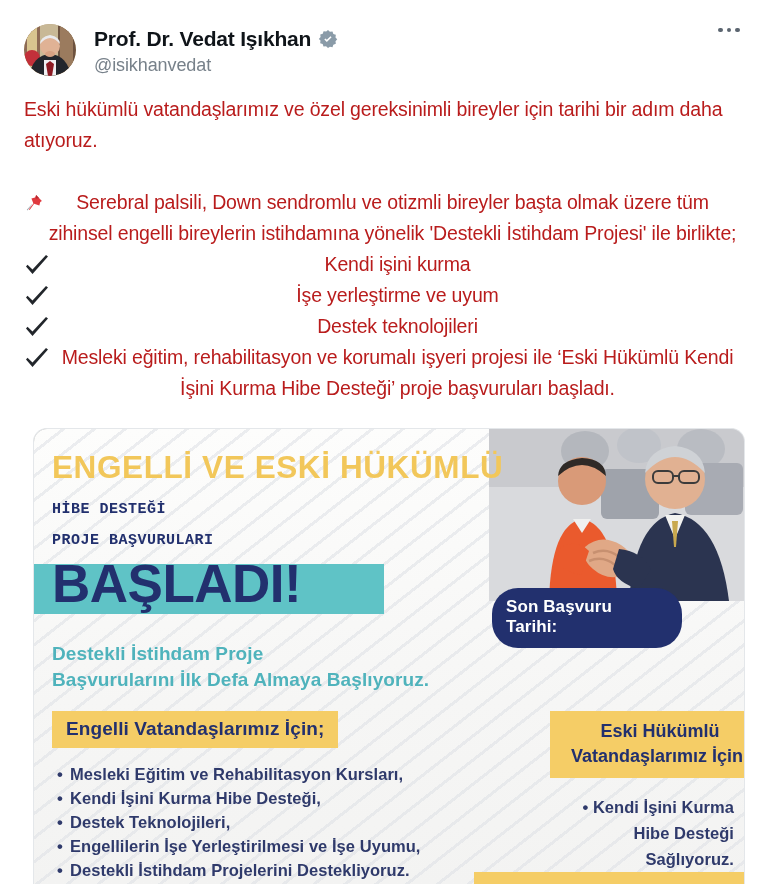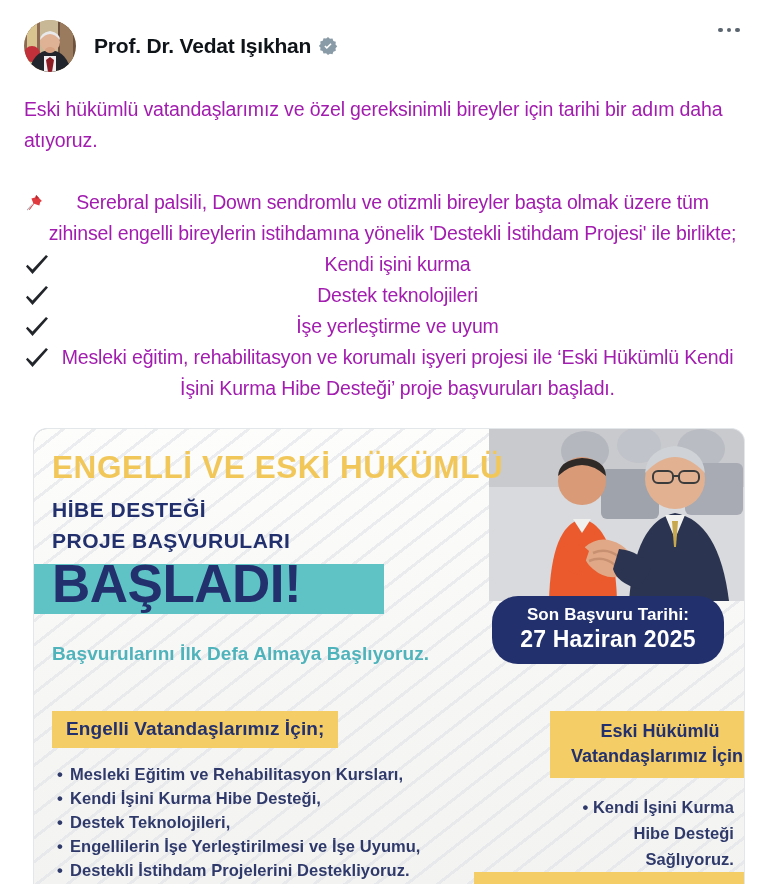--- a/index.html
+++ b/index.html
@@ -16,21 +16,21 @@
     position: relative;
     width: 770px;
     height: 884px;
     background: #ffffff;
     padding: 14px 24px 0 24px;
   }
 
   
   .tweet-header {
     display: flex;
-    align-items: center;
+    align-items: flex-end;
     height: 62px;
     position: relative;
   }
 
   .avatar {
     width: 52px;
     height: 52px;
     border-radius: 50%;
     flex: 0 0 52px;
     margin-top: 2px;
@@ -89,21 +89,21 @@
     background: #5b6570;
     border-radius: 50%;
     display: block;
   }
 
   
   .tweet-body {
     margin-top: 18px;
     font-size: 19.5px;
     line-height: 31px;
-    color: #a21caf;
+    color: #b91c1c;
     letter-spacing: -0.15px;
     width: 716px;
   }
   .tweet-body p { margin: 0; }
   .blank-line { height: 31px; }
 
   .li-row { display: flex; align-items: flex-start; text-align: center; }
   .pin-glyph {
     display: inline-block;
     width: 20px;
@@ -169,25 +169,26 @@
     font-weight: bold;
     letter-spacing: 0.6px;
     color: #F2C75A;
     white-space: nowrap;
   }
 
   .poster-sub {
     position: absolute;
     left: 18px;
     top: 65px;
-    font-size: 21px;
+    font-size: 15px;
     font-weight: bold;
     letter-spacing: 0.5px;
     line-height: 31px;
     color: #22306E;
+    font-family: Liberation Mono, monospace;
   }
 
   .basladi-band {
     position: absolute;
     left: 0;
     top: 135px;
     width: 350px;
     height: 50px;
     background: #5FC3C6;
   }
@@ -209,26 +210,25 @@
     font-size: 19px;
     font-weight: bold;
     line-height: 26px;
     letter-spacing: 0.1px;
     color: #4FB3BC;
   }
 
   .deadline-pill {
     position: absolute;
     left: 458px;
-    top: 167px;
-    width: 232px;
+    top: 159px;
+    width: 190px;
     padding: 9px 14px 11px 14px;
     background: #22306E;
     border-radius: 26px;
-    text-align: center;
     color: #ffffff;
   }
   .deadline-label { font-size: 17px; font-weight: bold; letter-spacing: 0.1px; }
   .deadline-date  { font-size: 23px; font-weight: bold; margin-top: 1px; letter-spacing: 0.2px; }
 
   .yellow-head {
     background: #F5CD66;
     color: #22306E;
     font-weight: bold;
     display: inline-block;
@@ -336,20 +336,21 @@
     </div>
 
     <div class="identity">
       <div class="display-name-row">
         <span class="display-name">Prof. Dr. Vedat Işıkhan</span>
         <svg class="verified-badge" viewBox="0 0 24 24">
           <path fill="#8a9ba8" d="M12 1.3l2.3 2.1 3.1-.4 1 3 3 1-.4 3.1 2.1 2.3-2.1 2.3.4 3.1-3 1-1 3-3.1-.4L12 22.7l-2.3-2.1-3.1.4-1-3-3-1 .4-3.1L1 12l2.1-2.3-.4-3.1 3-1 1-3 3.1.4z"></path>
           <path fill="#ffffff" d="M10.6 15.6l-3-3 1.3-1.3 1.7 1.7 4.4-4.4 1.3 1.3z"></path>
         </svg>
       </div>
+      <div class="handle">@isikhanvedat</div>
     </div>
 
     <div class="more-btn">
       <i></i>
       <i></i>
       <i></i>
     </div>
   </div>
 
   <div class="tweet-body">
@@ -375,30 +376,30 @@
       </span>
       <span class="li-text">Kendi işini kurma</span>
     </div>
 
     <div class="li-row">
       <span class="check-glyph">
         <svg viewBox="0 0 26 26" width="26" height="26">
           <path d="M2 13.5 L8.5 21 L24 3.5 L22 2 L8.5 16.5 L3.5 11.8 Z" fill="#22262b"></path>
         </svg>
       </span>
-      <span class="li-text">Destek teknolojileri</span>
+      <span class="li-text">İşe yerleştirme ve uyum</span>
     </div>
 
     <div class="li-row">
       <span class="check-glyph">
         <svg viewBox="0 0 26 26" width="26" height="26">
           <path d="M2 13.5 L8.5 21 L24 3.5 L22 2 L8.5 16.5 L3.5 11.8 Z" fill="#22262b"></path>
         </svg>
       </span>
-      <span class="li-text">İşe yerleştirme ve uyum</span>
+      <span class="li-text">Destek teknolojileri</span>
     </div>
 
     <div class="li-row">
       <span class="check-glyph">
         <svg viewBox="0 0 26 26" width="26" height="26">
           <path d="M2 13.5 L8.5 21 L24 3.5 L22 2 L8.5 16.5 L3.5 11.8 Z" fill="#22262b"></path>
         </svg>
       </span>
       <span class="li-text">Mesleki eğitim, rehabilitasyon ve korumalı işyeri projesi ile ‘Eski Hükümlü Kendi İşini Kurma Hibe Desteği’ proje başvuruları başladı.</span>
     </div>
@@ -443,26 +444,26 @@
 
       <div class="poster-sub">
         <div>HİBE DESTEĞİ</div>
         <div>PROJE BAŞVURULARI</div>
       </div>
 
       <div class="basladi-band"></div>
       <div class="basladi-text">BAŞLADI!</div>
 
       <div class="poster-tagline">
+        <div>Destekli İstihdam Proje</div>
         <div>Başvurularını İlk Defa Almaya Başlıyoruz.</div>
       </div>
 
       <div class="deadline-pill">
         <div class="deadline-label">Son Başvuru Tarihi:</div>
-        <div class="deadline-date">27 Haziran 2025</div>
       </div>
 
       <div class="col-left">
         <span class="yellow-head">Engelli Vatandaşlarımız İçin;</span>
         <ul>
           <li>Mesleki Eğitim ve Rehabilitasyon Kursları,</li>
           <li>Kendi İşini Kurma Hibe Desteği,</li>
           <li>Destek Teknolojileri,</li>
           <li>Engellilerin İşe Yerleştirilmesi ve İşe Uyumu,</li>
           <li>Destekli İstihdam Projelerini Destekliyoruz.</li>

